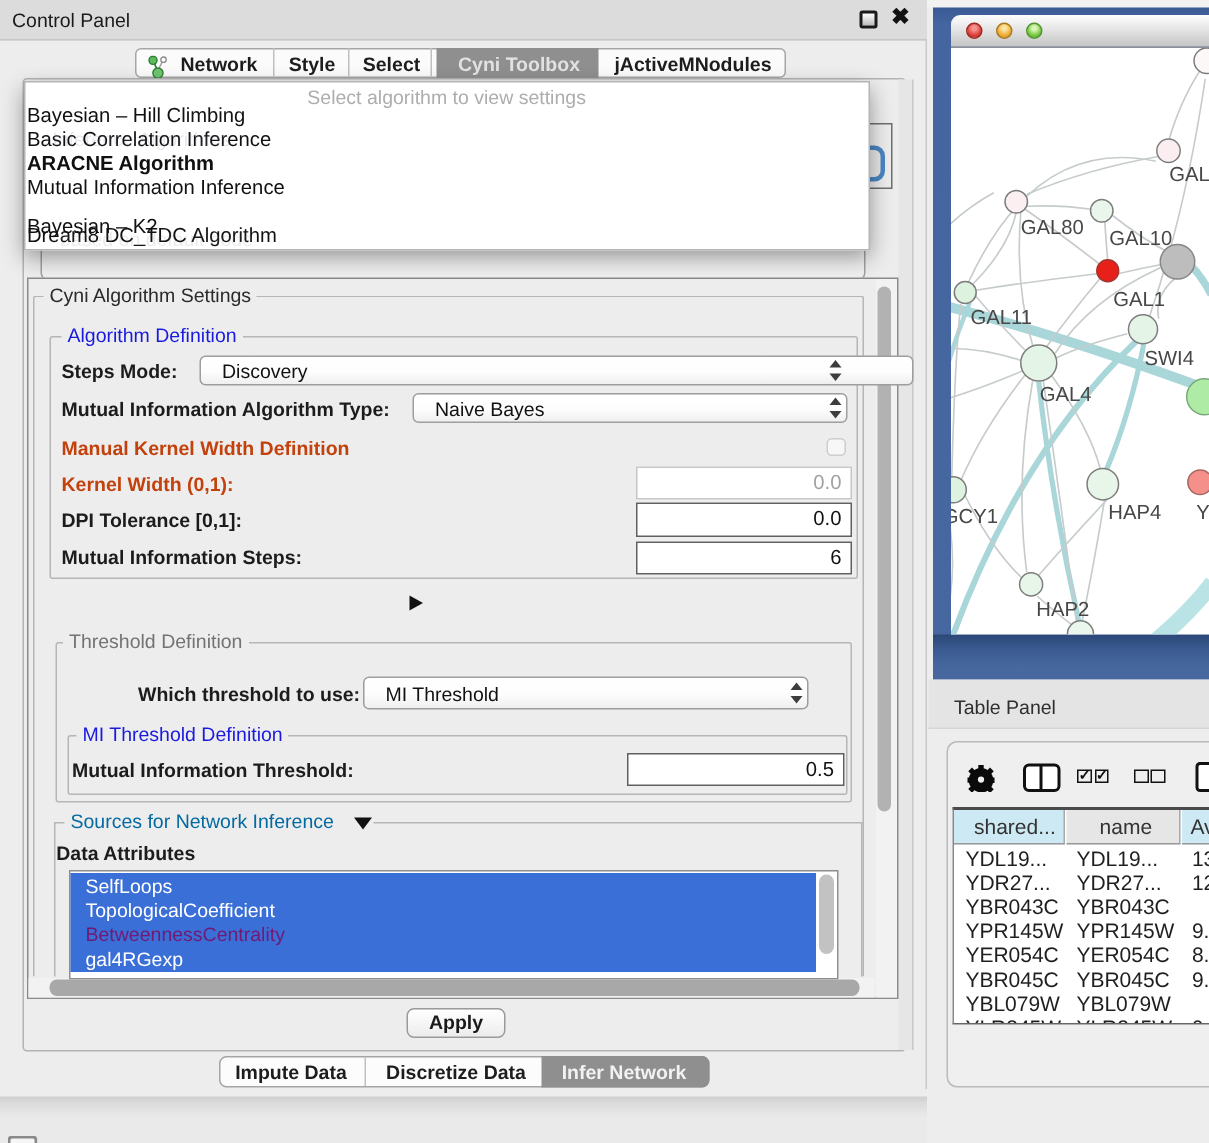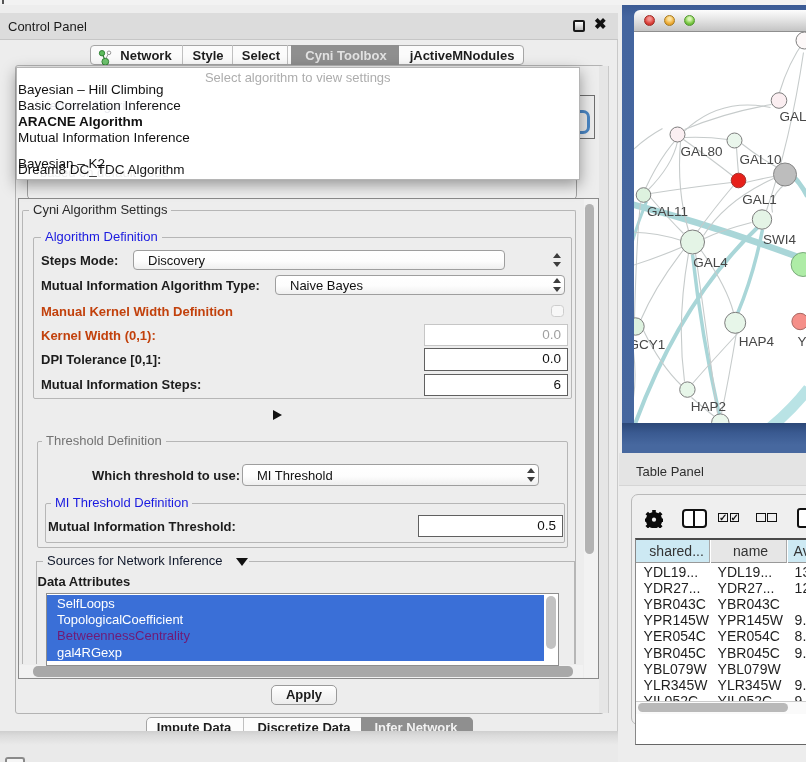--- a/index.html
+++ b/index.html
@@ -15,21 +15,21 @@
 .fld{position:absolute;background:#fff;font-size:13.5px;text-align:right;padding-right:6px;}
 .seg{position:absolute;background:#fcfcfc;border:1px solid #a5a5a5;border-radius:5px;}
 .segtx{position:absolute;font-size:13px;font-weight:600;color:#1d1d1d;white-space:nowrap;transform:translateX(-50%);}
 .segsep{position:absolute;width:1px;background:#c0c0c0;}
 </style></head>
 <body>
 
 <div class="ab" style="left:0;top:0;width:806px;height:5px;background:#f2f2f2;"></div>
 <div class="ab" style="left:2px;top:0;width:2px;height:4px;background:#555;"></div>
 
-<div class="ab" id="lw" style="left:0;top:13px;width:618px;height:726px;background:#ededed;border-right:1px solid #c9c9c9;">
+<div class="ab" id="lw" style="left:0;top:0;width:618px;height:726px;background:#ededed;border-right:1px solid #c9c9c9;">
 
   <div class="ab" style="left:0;top:0;width:618px;height:27px;background:#dcdcdc;border-bottom:1px solid #c6c6c6;"></div>
   <div class="ab" style="left:8px;top:6px;font-size:13px;color:#1a1a1a;">Control Panel</div>
   <div class="ab" style="left:573px;top:7px;width:12px;height:12px;border:2px solid #1a1a1a;border-radius:2px;background:linear-gradient(180deg,#fff,#bbb);"></div>
   <div class="ab" style="left:594px;top:2px;font-size:15px;font-weight:bold;color:#111;">✖</div>
 
   <div class="ab" style="left:90px;top:31.5px;width:434px;height:20.5px;background:#fbfbfb;border:1px solid #a6a6a6;border-radius:4px;"></div>
   <div class="segsep" style="left:182px;top:32px;height:19px;"></div>
   <div class="segsep" style="left:232px;top:32px;height:19px;"></div>
   <div class="segsep" style="left:287px;top:32px;height:19px;"></div>
@@ -63,21 +63,21 @@
   <div class="ab" style="left:19px;top:652px;width:564px;height:13px;background:#f2f2f2;"></div>
   <div class="ab" style="left:33px;top:653px;width:540px;height:10.5px;background:#a8a8a8;border-radius:5px;"></div>
 
   <div class="ab" style="left:22px;top:197px;width:554px;height:454px;border:1px solid #b6b6b6;border-bottom:none;border-radius:2px 2px 0 0;"></div>
   <div class="gtitle" style="left:29px;top:190px;color:#2a2a2a;">Cyni Algorithm Settings</div>
 
   <div class="grp" style="left:33px;top:224px;width:539px;height:162px;"></div>
   <div class="gtitle" style="left:41px;top:217px;color:#1a1adf;">Algorithm Definition</div>
 
   <div class="lbl" style="position:absolute;left:41px;top:240px;">Steps Mode:</div>
-  <div class="combo" style="left:133px;top:237px;width:372px;height:20px;">
+  <div class="combo" style="left:133px;top:237px;width:476px;height:20px;">
       <span class="tx">Discovery</span>
     </div>
   <div class="lbl" style="position:absolute;left:41px;top:264.5px;">Mutual Information Algorithm Type:</div>
   <div class="combo" style="left:275px;top:262px;width:290px;height:20px;">
       <span class="tx">Naive Bayes</span>
     </div>
 
   <div class="glbl" style="position:absolute;left:41px;top:290.5px;">Manual Kernel Width Definition</div>
   <div class="ab" style="left:551px;top:292px;width:12.5px;height:12px;border:1px solid #cdcdcd;border-radius:3.5px;background:#f7f7f7;"></div>
 
@@ -96,21 +96,21 @@
   <div class="combo" style="left:242px;top:451px;width:297px;height:22px;">
       <span class="tx" style="top:3px;">MI Threshold</span>
     </div>
 
   <div class="grp" style="left:45px;top:490px;width:520px;height:40px;"></div>
   <div class="gtitle" style="left:51px;top:483px;color:#1a1adf;">MI Threshold Definition</div>
   <div class="lbl" style="position:absolute;left:48px;top:505.5px;text-align:right;">Mutual Information Threshold:</div>
   <div class="fld" style="left:418px;top:502px;width:145px;height:22px;border:1.5px solid #606060;color:#111;line-height:19px;">0.5</div>
 
   <div class="ab" style="left:36px;top:548px;width:539px;height:103px;border:1px solid #b6b6b6;border-bottom:none;"></div>
-  <div class="gtitle" style="left:43px;top:541px;color:#0f172a;padding-right:26px;">Sources for Network Inference</div>
+  <div class="gtitle" style="left:43px;top:541px;color:#0369a1;padding-right:26px;">Sources for Network Inference</div>
   <div class="arr" style="left:236px;top:545px;border-top:8px solid #111;border-left:6.5px solid transparent;border-right:6.5px solid transparent;"></div>
   <div class="lbl" style="position:absolute;left:37.5px;top:560.5px;">Data Attributes</div>
   <div class="ab" style="left:45.5px;top:580px;width:513px;height:73px;border:1px solid #8e8e8e;background:#fff;"></div>
   <div class="ab" style="left:46.5px;top:581.5px;width:497.5px;height:66px;background:#3a6fd7;"></div>
   <div class="ab" style="left:57px;top:582.5px;font-size:13px;color:#fff;">SelfLoops</div>
   <div class="ab" style="left:57px;top:599px;font-size:13px;color:#fff;">TopologicalCoefficient</div>
   <div class="ab" style="left:57px;top:615.4px;font-size:13px;color:#701a75;">BetweennessCentrality</div>
   <div class="ab" style="left:57px;top:631.8px;font-size:13px;color:#fff;">gal4RGexp</div>
   <div class="ab" style="left:546px;top:583px;width:10px;height:53px;background:#c2c2c2;border-radius:5px;"></div>
 
@@ -240,21 +240,21 @@
     <circle cx="9" cy="9.7" r="2.1" fill="#efefef"></circle>
   </svg>
 <div class="ab" style="left:681.5px;top:508.5px;width:25px;height:19px;border:2.5px solid #111;border-radius:4px;background:#fff;"></div>
 <div class="ab" style="left:692.7px;top:510px;width:2.5px;height:16px;background:#111;"></div>
 <div class="ab" style="left:718px;top:512.5px;width:9.5px;height:9.5px;border:1.5px solid #111;font-size:10px;line-height:8.5px;text-align:center;color:#111;font-weight:bold;">✓</div>
 <div class="ab" style="left:729.5px;top:512.5px;width:9.5px;height:9.5px;border:1.5px solid #111;font-size:10px;line-height:8.5px;text-align:center;color:#111;font-weight:bold;">✓</div>
 <div class="ab" style="left:755.5px;top:512.5px;width:10px;height:9.5px;border:1.5px solid #111;"></div>
 <div class="ab" style="left:767px;top:512.5px;width:10px;height:9.5px;border:1.5px solid #111;"></div>
 <div class="ab" style="left:797px;top:508px;width:14px;height:20px;border:2.5px solid #111;border-radius:3px;background:#fff;"></div>
 
-<div class="ab" style="left:634.6px;top:537.5px;width:171.4px;height:207px;background:#fff;border-top:2px solid #4a4a4a;border-left:1px solid #888;border-bottom:1.5px solid #666;overflow:hidden;">
+<div class="ab" style="left:634.6px;top:537.5px;width:171.4px;height:145px;background:#fff;border-top:2px solid #4a4a4a;border-left:1px solid #888;border-bottom:1.5px solid #666;overflow:hidden;">
   <div class="ab" style="left:0;top:0;width:74px;height:23px;background:#cde9f3;border-right:1px solid #a9a9a9;border-bottom:1px solid #999;text-align:center;font-size:14px;color:#333;line-height:22px;padding-left:9px;">shared...</div>
   <div class="ab" style="left:75px;top:0;width:76px;height:23px;background:#e6e6e6;border-right:1px solid #a9a9a9;border-bottom:1px solid #999;text-align:center;font-size:14px;color:#333;line-height:22px;padding-left:5px;">name</div>
   <div class="ab" style="left:152px;top:0;width:20px;height:23px;background:#cde9f3;border-bottom:1px solid #999;font-size:14px;color:#333;line-height:22px;padding-left:6px;">Av</div>
   <div class="ab" id="rows" style="left:0;top:23px;width:172px;">
       <div class="ab" style="left:8px;top:1.5px;font-size:14px;color:#1f1f1f;">YDL19...</div>
       <div class="ab" style="left:82px;top:1.5px;font-size:14px;color:#1f1f1f;">YDL19...</div>
       <div class="ab" style="left:159px;top:1.5px;font-size:14px;color:#1f1f1f;">13</div>
       <div class="ab" style="left:8px;top:17.6px;font-size:14px;color:#1f1f1f;">YDR27...</div>
       <div class="ab" style="left:82px;top:17.6px;font-size:14px;color:#1f1f1f;">YDR27...</div>
       <div class="ab" style="left:159px;top:17.6px;font-size:14px;color:#1f1f1f;">12</div>

